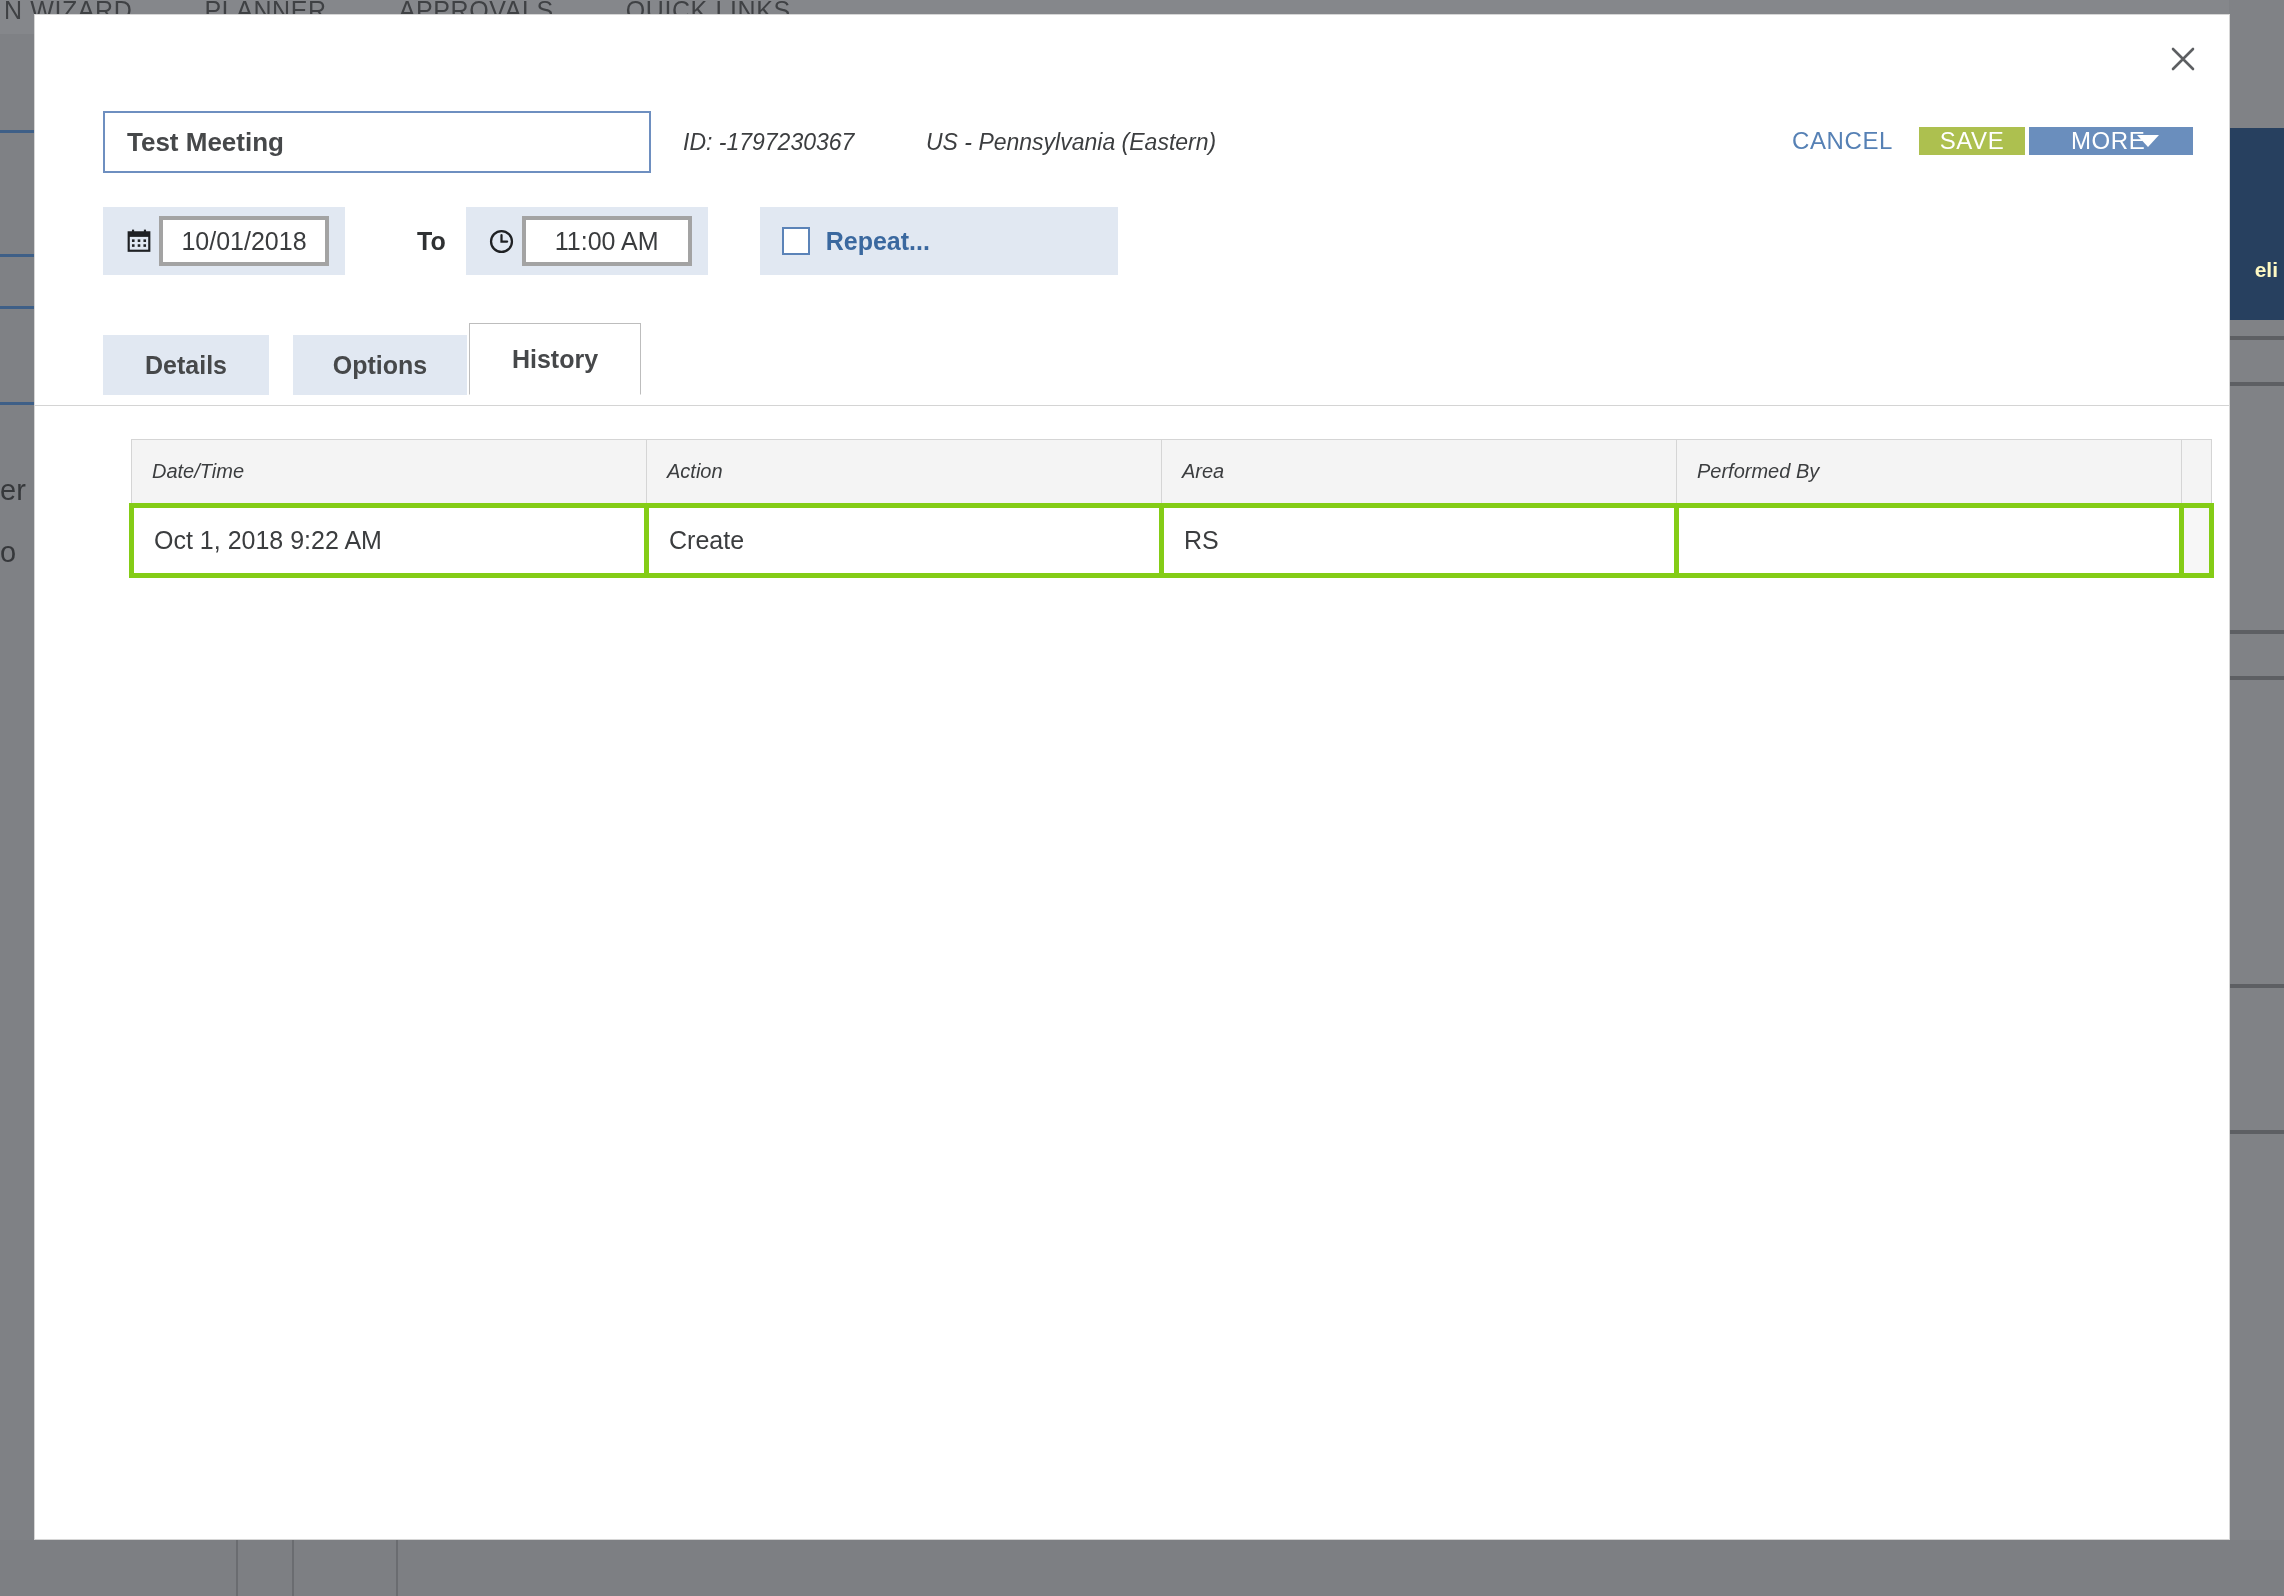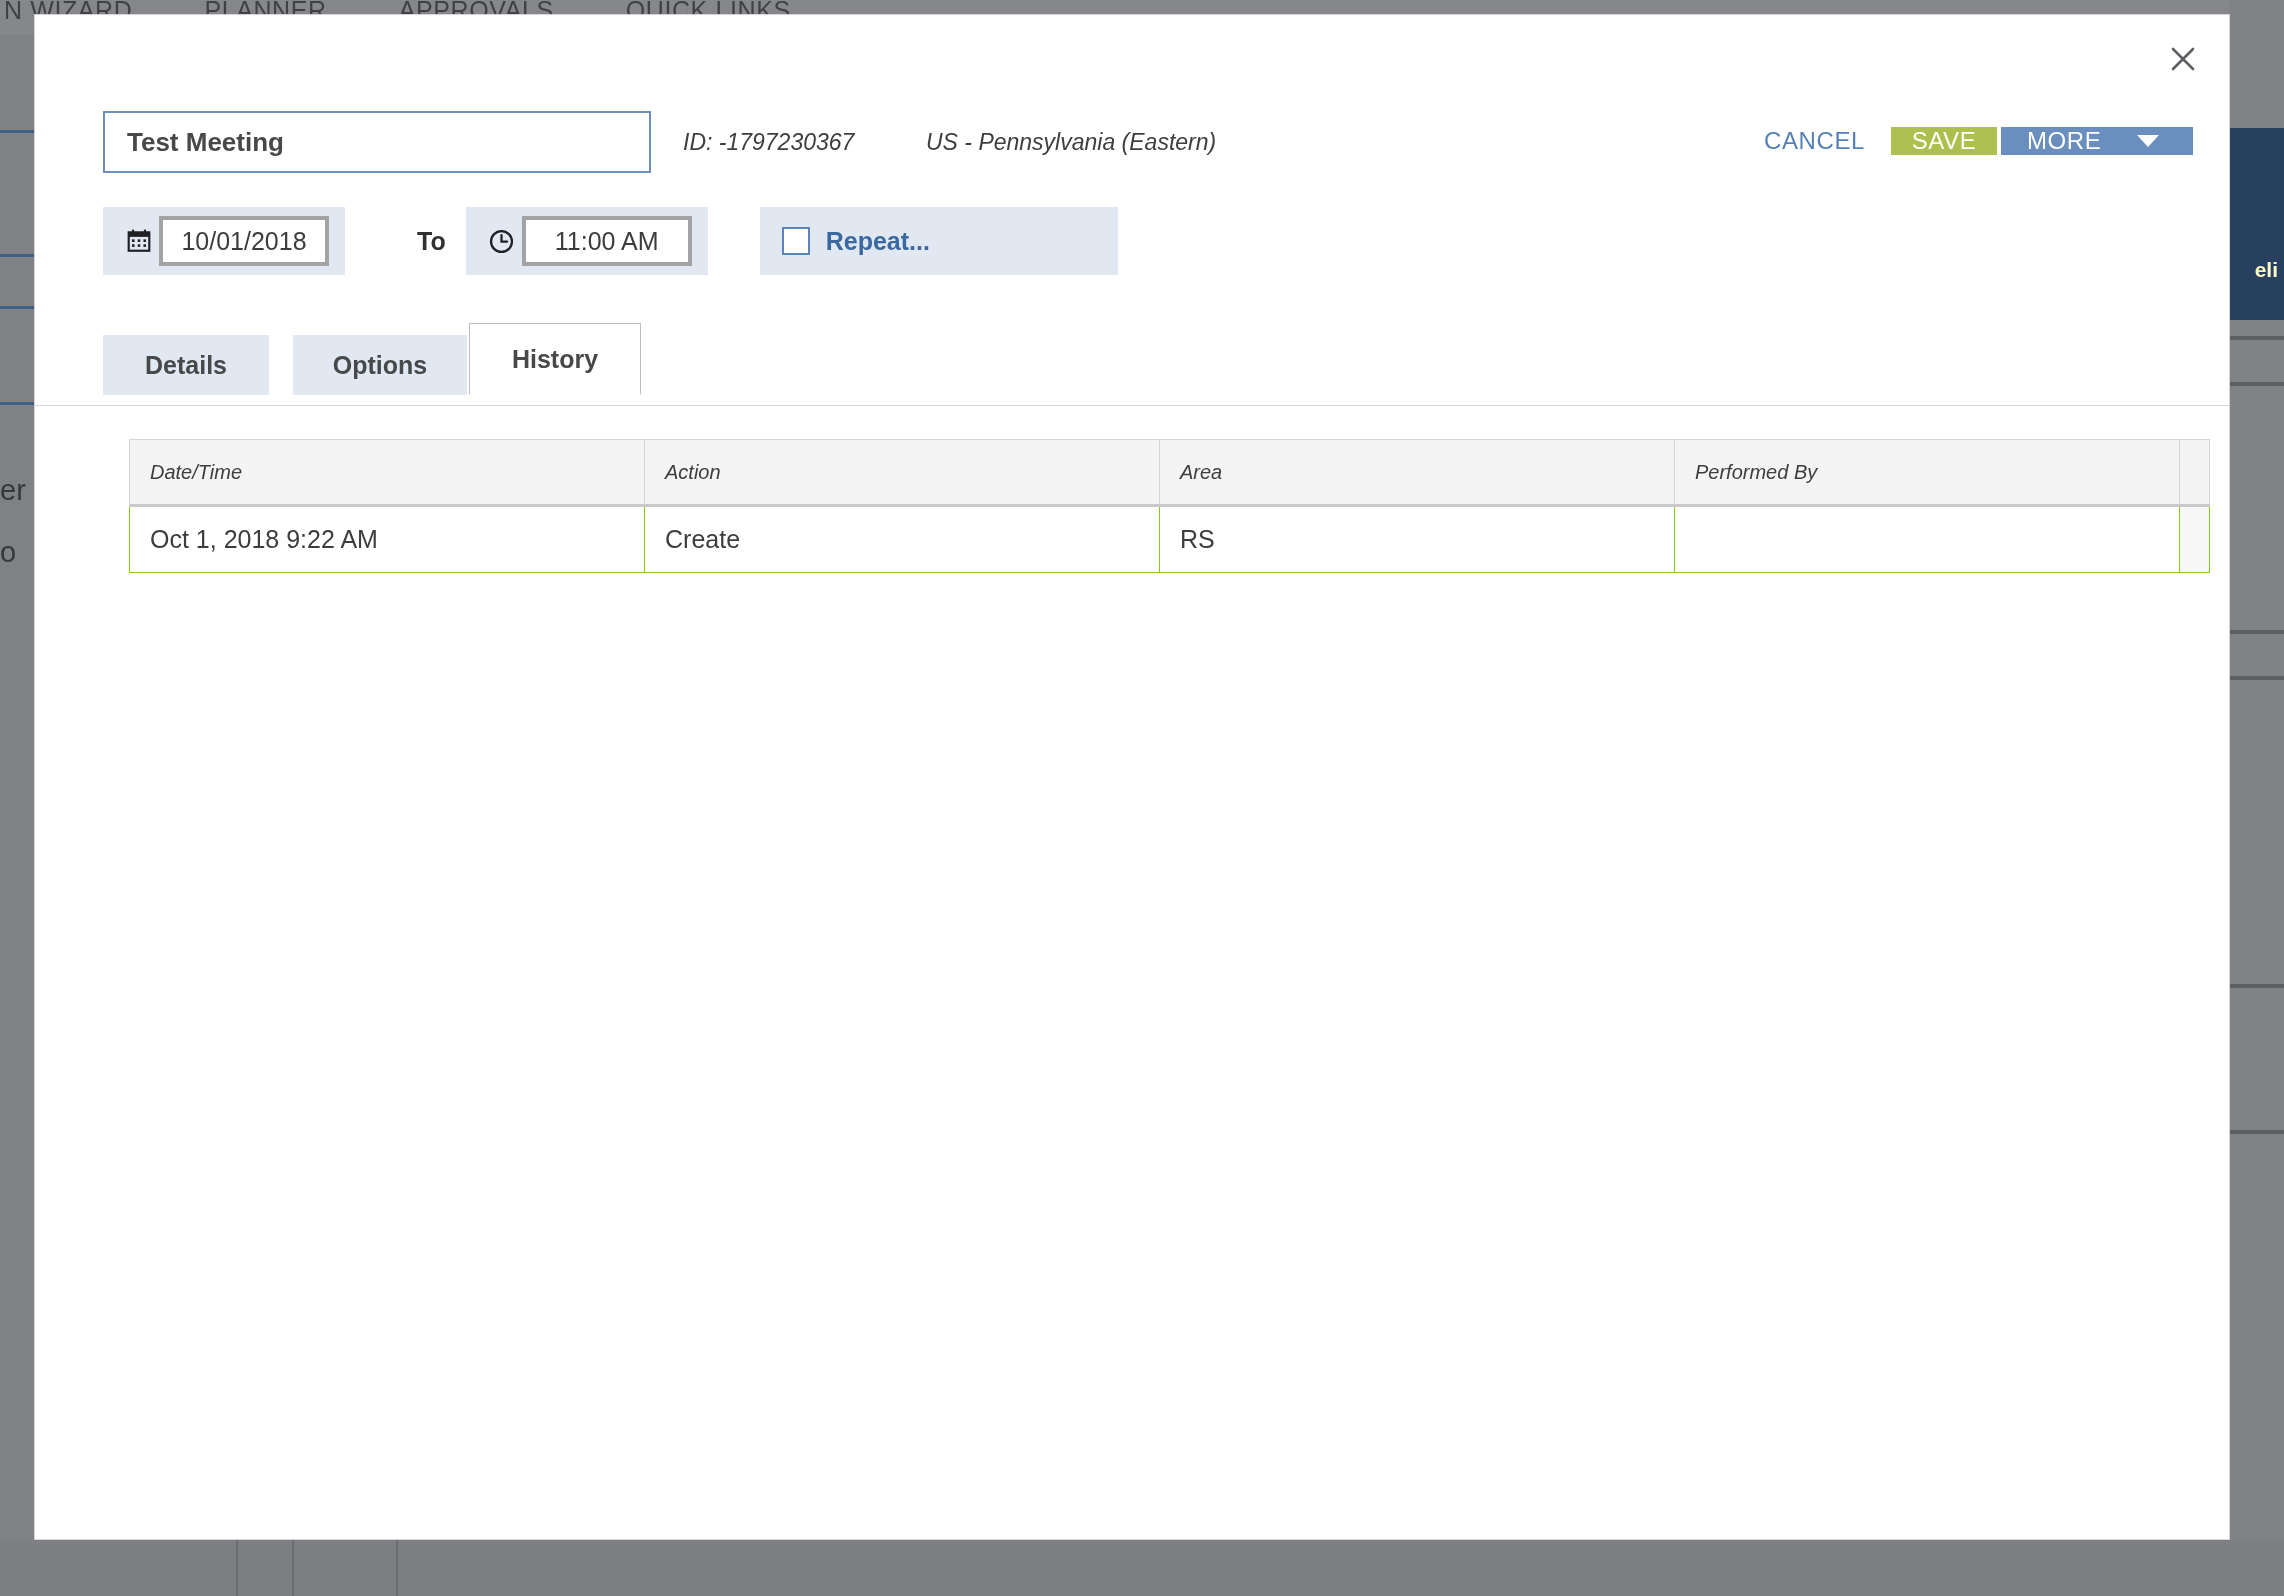--- a/index.html
+++ b/index.html
@@ -184,22 +184,22 @@
     color: #ffffff;
     font-size: 24px;
     letter-spacing: 0.6px;
     border: none;
     cursor: pointer;
     font-family: "Liberation Sans", sans-serif;
   }
   .btn-more {
     display: flex;
     align-items: center;
-    width: 192px;
-    padding-left: 26px;
+    width: 164px;
+    padding-left: 42px;
     background: #6a8ebd;
     color: #ffffff;
     font-size: 24px;
     letter-spacing: 0.6px;
     border: none;
     cursor: pointer;
     position: relative;
     margin-left: 4px;
     font-family: "Liberation Sans", sans-serif;
   }
@@ -338,21 +338,21 @@
     text-align: left;
     font-size: 20px;
     font-weight: 400;
     color: #3b3d3f;
     padding: 18px 20px;
     height: 66px;
     font-style: italic;
   }
   table.history td {
     background: #ffffff;
-    border: 1px solid #84cc16;
+    border: 5px solid #84cc16;
     font-size: 25px;
     font-weight: 400;
     color: #3b3d3f;
     padding: 18px 20px;
     height: 66px;
   }
   .col-gutter { width: 30px; }
   table.history th.gutter, table.history td.gutter {
     padding: 0;
     background: #f7f7f7;

